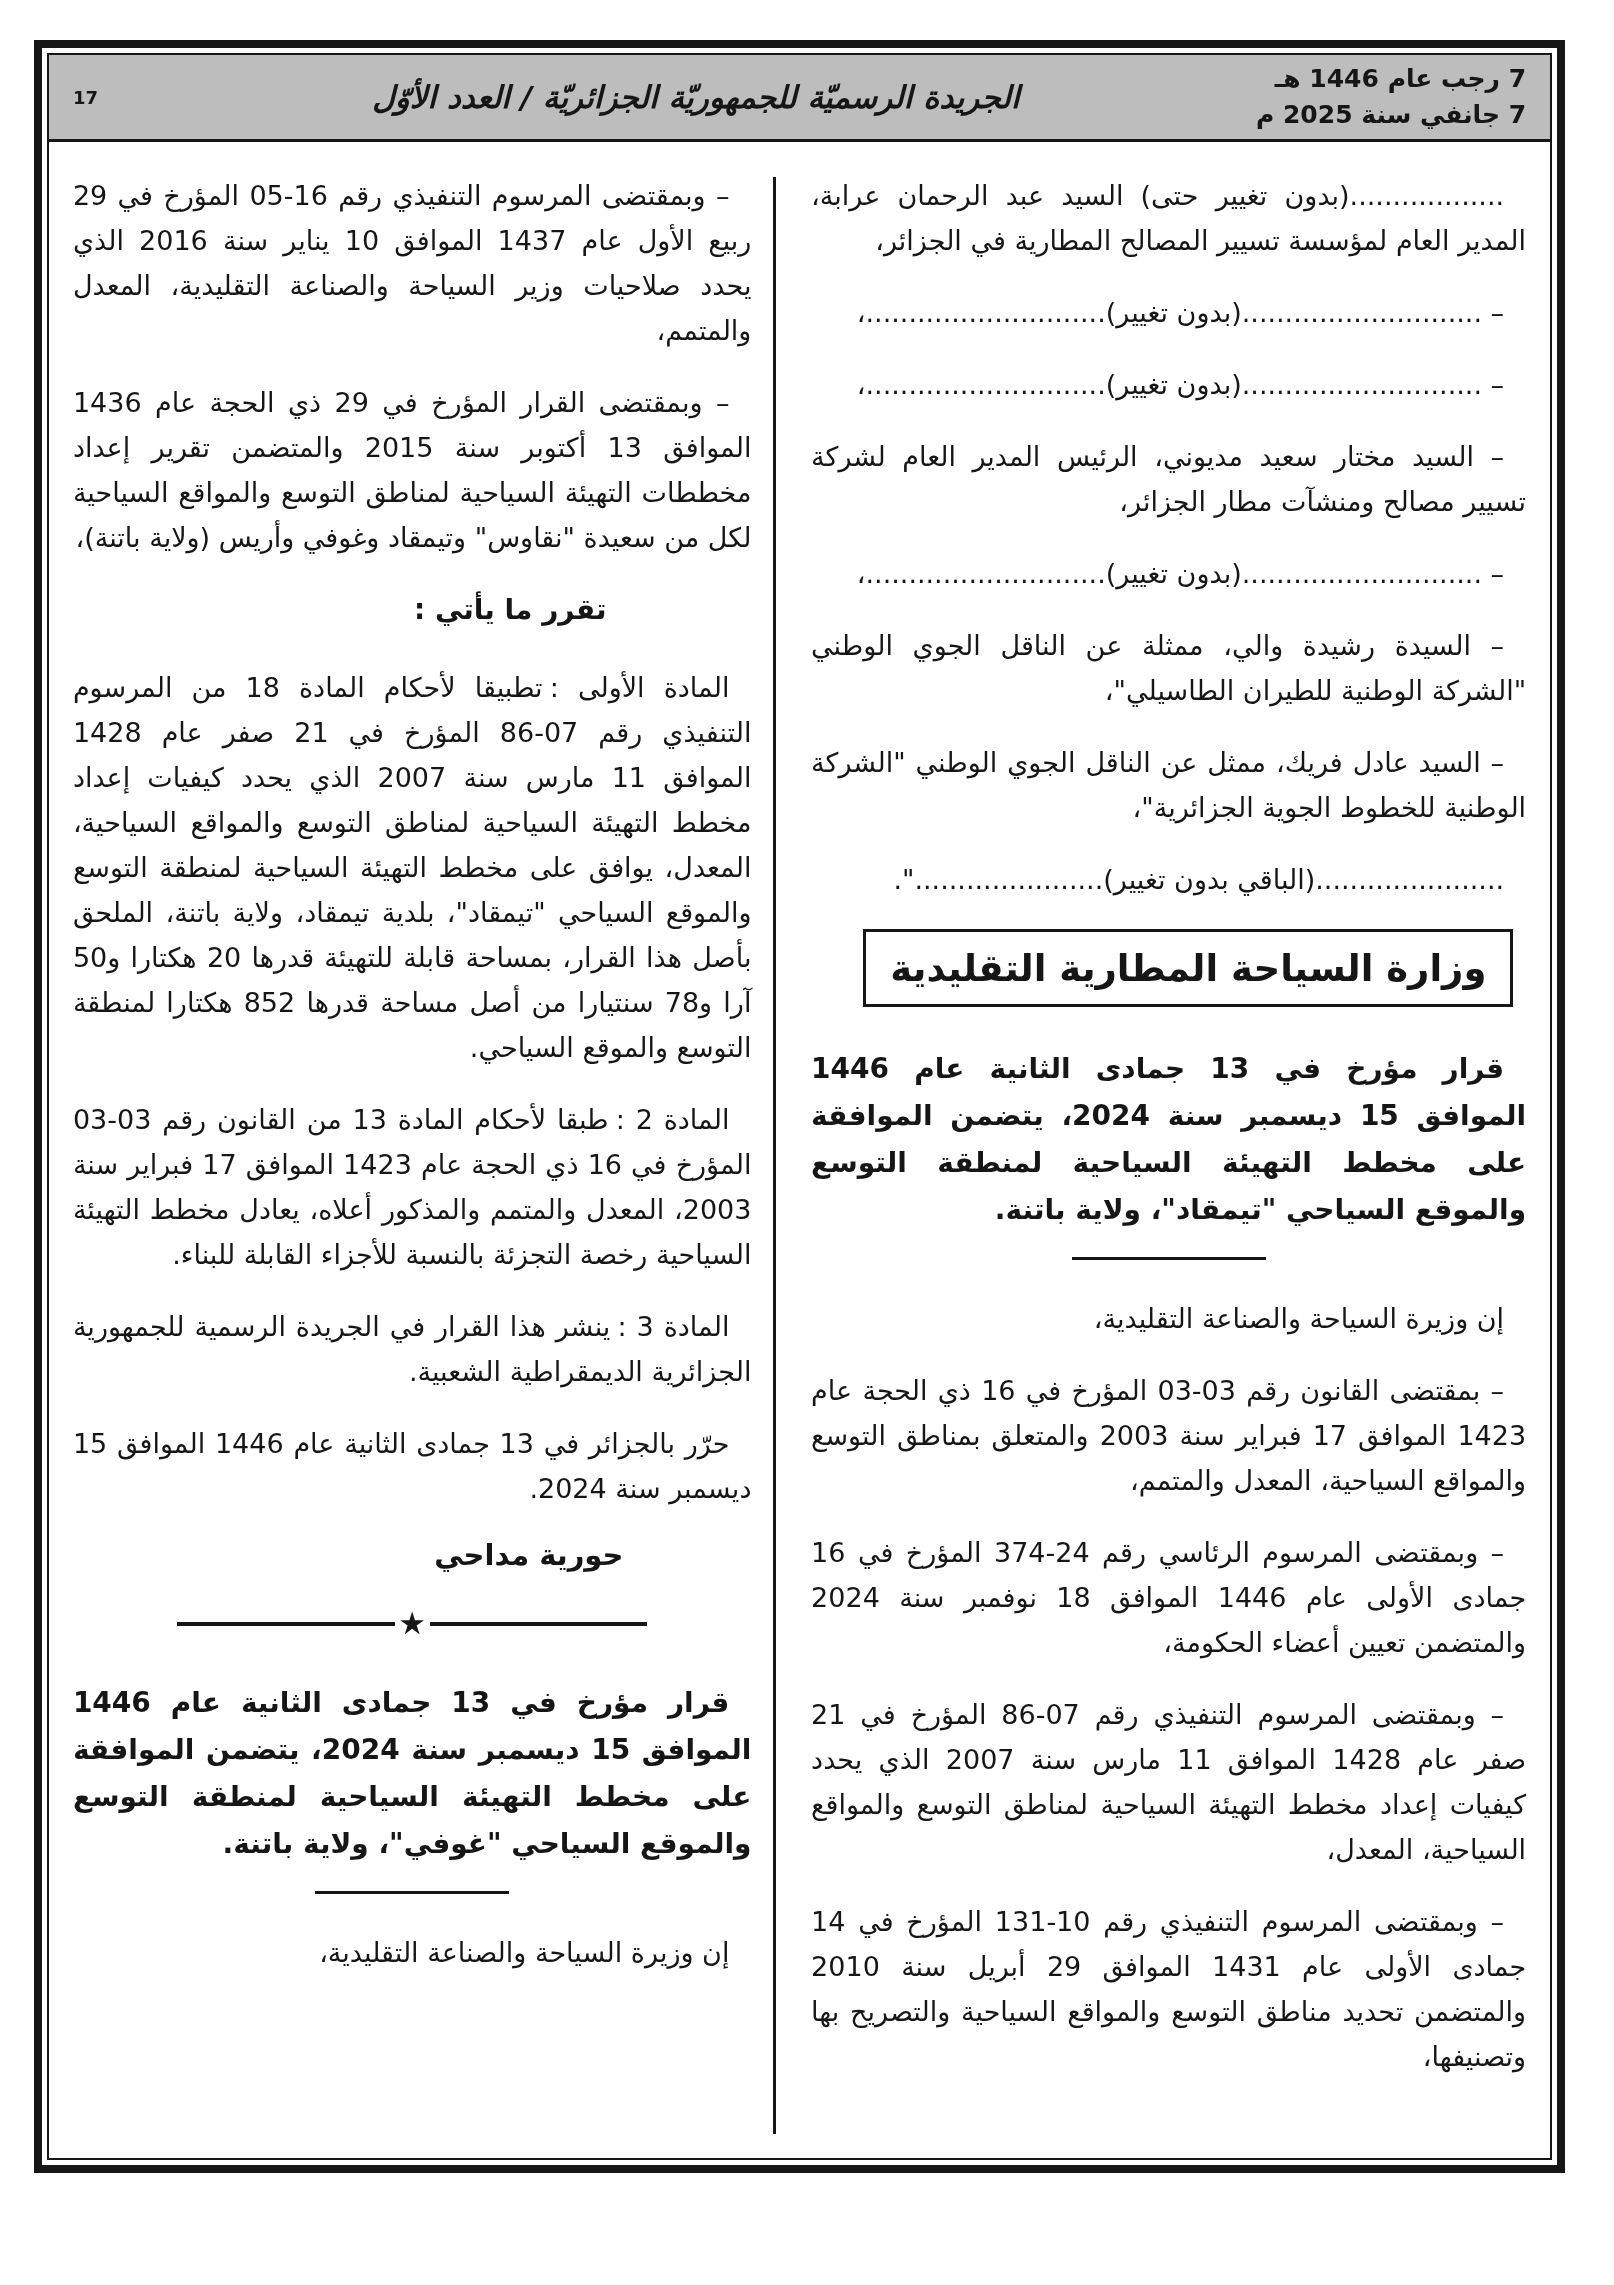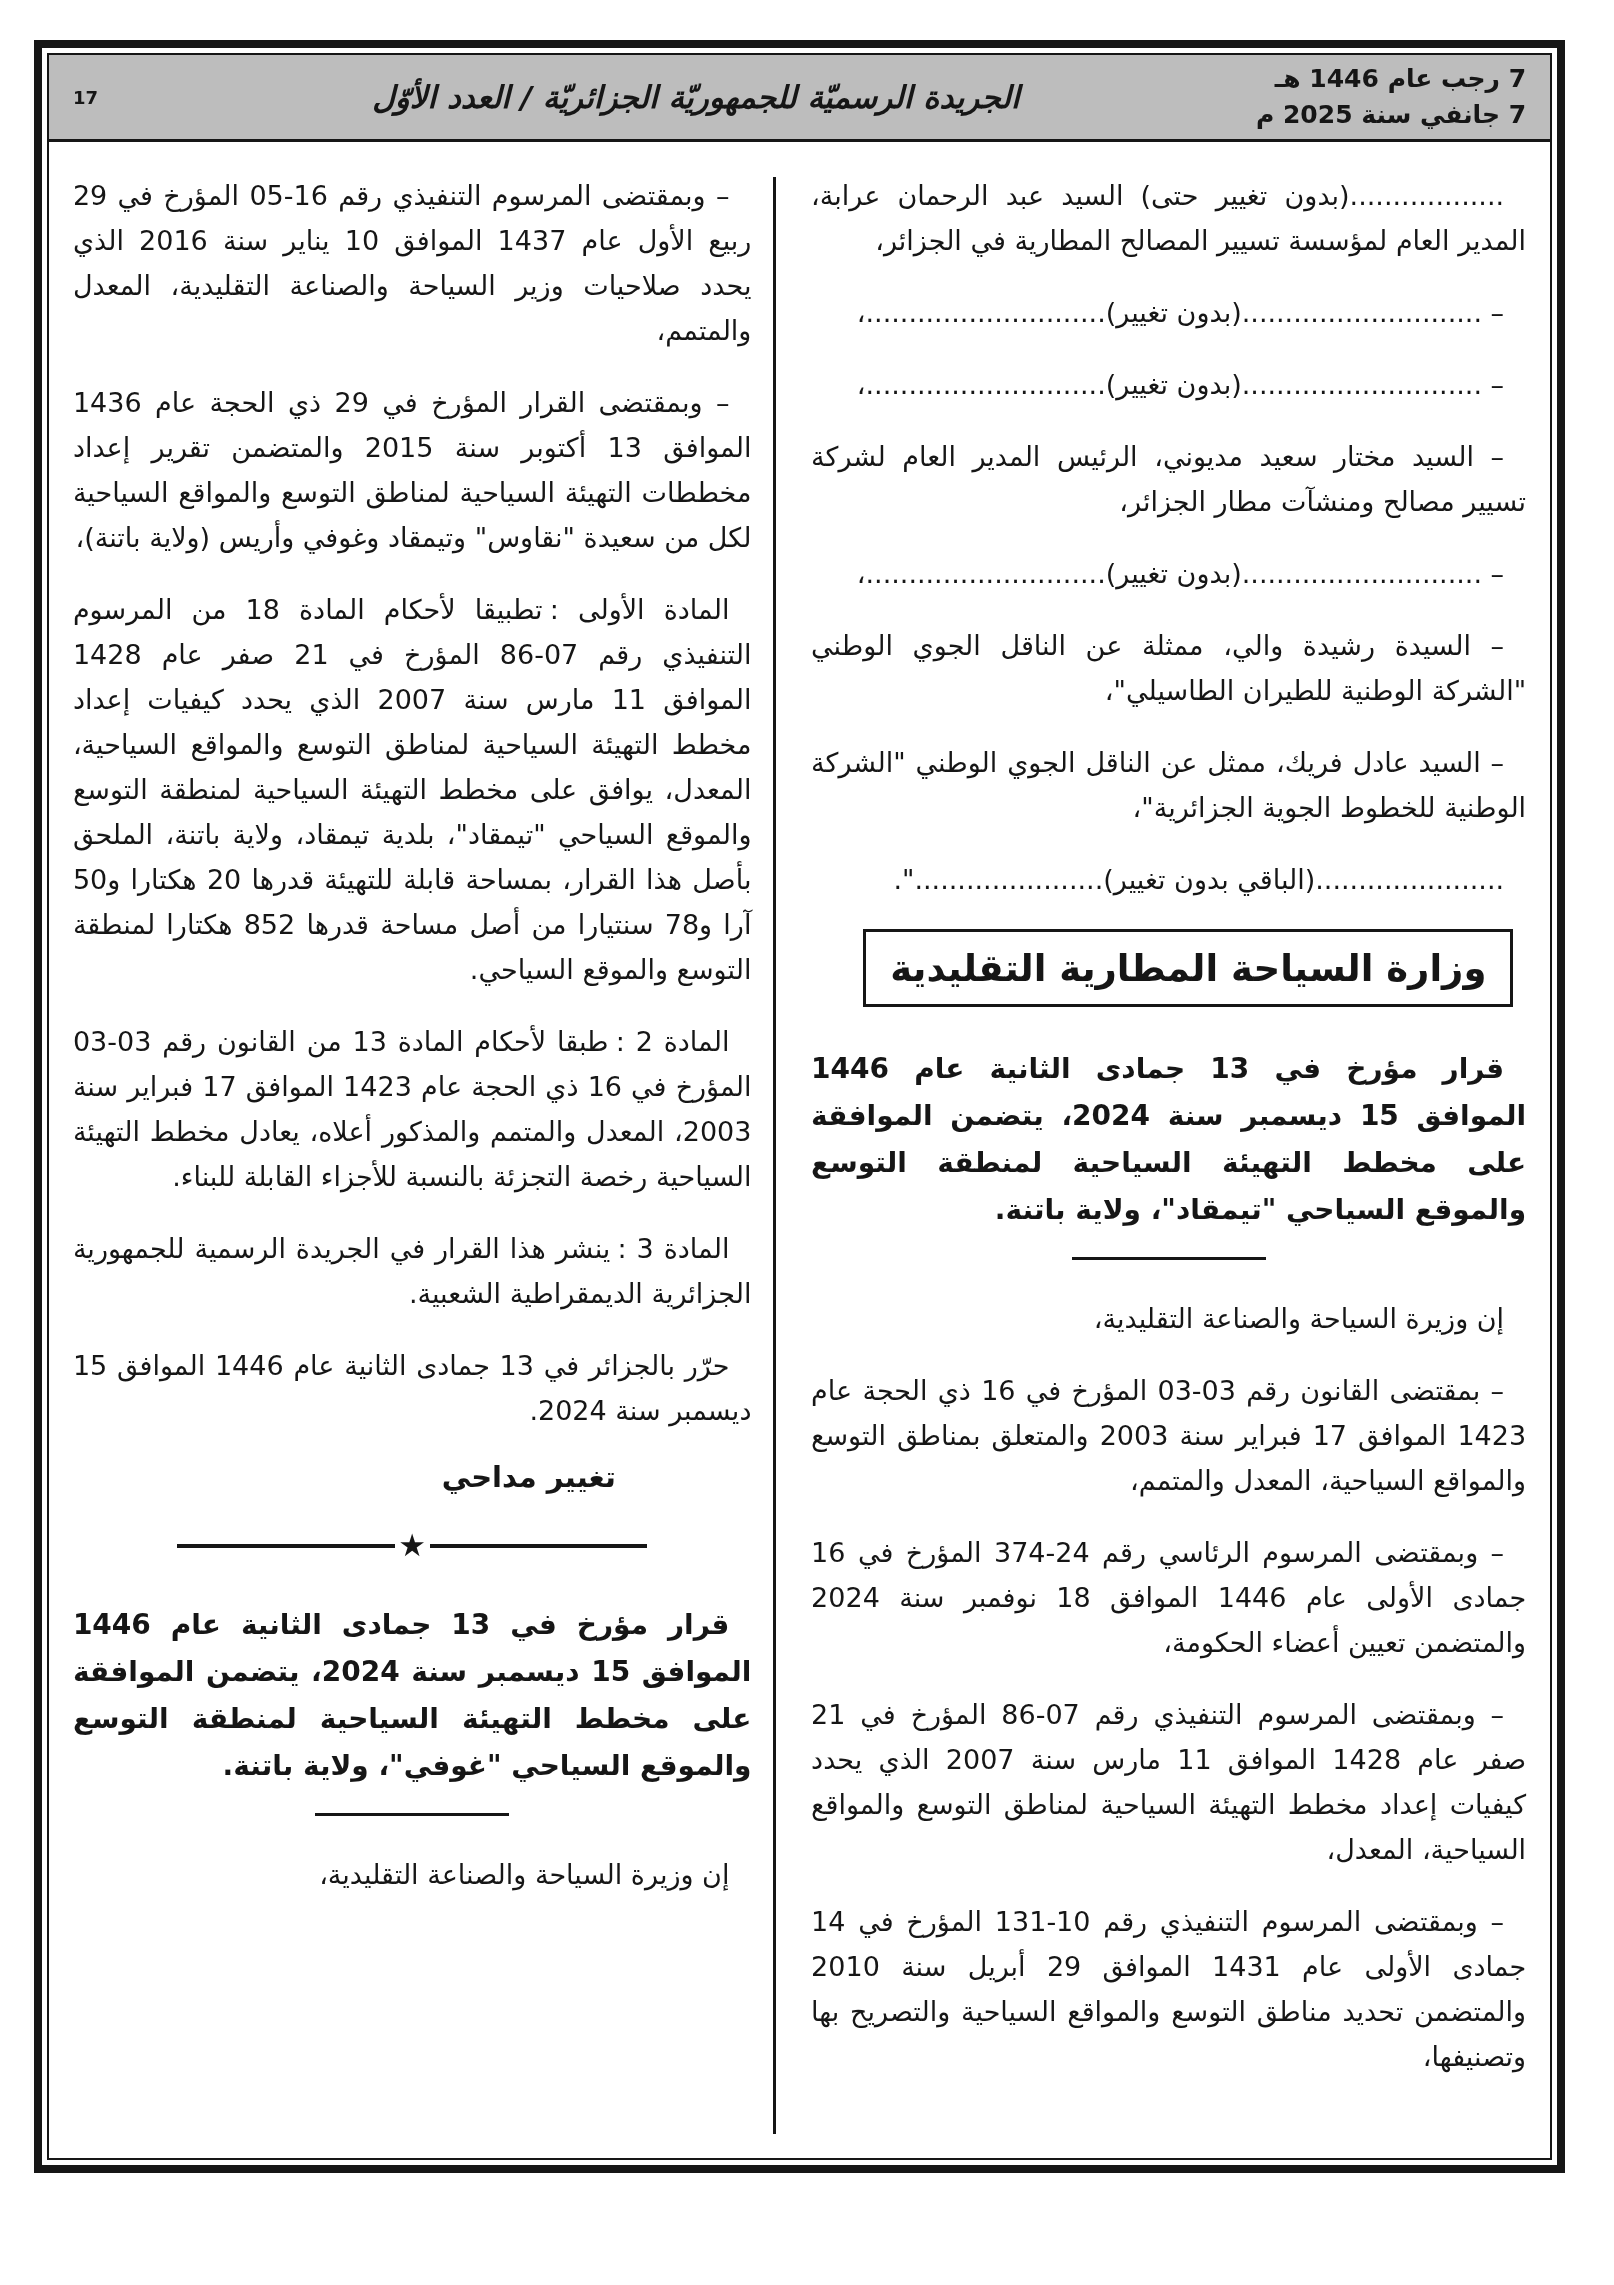--- a/index.html
+++ b/index.html
@@ -197,30 +197,31 @@
           <p class="para">– وبمقتضى المرسوم التنفيذي رقم ‭86-07‬ المؤرخ في 21 صفر عام 1428 الموافق 11 مارس سنة 2007 الذي يحدد كيفيات إعداد مخطط التهيئة السياحية لمناطق التوسع والمواقع السياحية، المعدل،</p>
           <p class="para">– وبمقتضى المرسوم التنفيذي رقم ‭131-10‬ المؤرخ في 14 جمادى الأولى عام 1431 الموافق 29 أبريل سنة 2010 والمتضمن تحديد مناطق التوسع والمواقع السياحية والتصريح بها وتصنيفها،</p>
         </section>
 
         <div class="col-divider"></div>
 
         <section class="col col-left">
           <p class="para">– وبمقتضى المرسوم التنفيذي رقم ‭05-16‬ المؤرخ في 29 ربيع الأول عام 1437 الموافق 10 يناير سنة 2016 الذي يحدد صلاحيات وزير السياحة والصناعة التقليدية، المعدل والمتمم،</p>
           <p class="para">– وبمقتضى القرار المؤرخ في 29 ذي الحجة عام 1436 الموافق 13 أكتوبر سنة 2015 والمتضمن تقرير إعداد مخططات التهيئة السياحية لمناطق التوسع والمواقع السياحية لكل من سعيدة "نقاوس" وتيمقاد وغوفي وأريس (ولاية باتنة)،</p>
 
+          <p class="para decides">تقرر ما يأتي :</p>
 
           <p class="para"><span class="article-label">المادة الأولى :</span><span>تطبيقا لأحكام المادة 18 من المرسوم التنفيذي رقم ‭86-07‬ المؤرخ في 21 صفر عام 1428 الموافق 11 مارس سنة 2007 الذي يحدد كيفيات إعداد مخطط التهيئة السياحية لمناطق التوسع والمواقع السياحية، المعدل، يوافق على مخطط التهيئة السياحية لمنطقة التوسع والموقع السياحي "تيمقاد"، بلدية تيمقاد، ولاية باتنة، الملحق بأصل هذا القرار، بمساحة قابلة للتهيئة قدرها 20 هكتارا و50 آرا و78 سنتيارا من أصل مساحة قدرها 852 هكتارا لمنطقة التوسع والموقع السياحي.</span></p>
 
           <p class="para"><span class="article-label">المادة 2 :</span><span>طبقا لأحكام المادة 13 من القانون رقم ‭03-03‬ المؤرخ في 16 ذي الحجة عام 1423 الموافق 17 فبراير سنة 2003، المعدل والمتمم والمذكور أعلاه، يعادل مخطط التهيئة السياحية رخصة التجزئة بالنسبة للأجزاء القابلة للبناء.</span></p>
 
           <p class="para"><span class="article-label">المادة 3 :</span><span>ينشر هذا القرار في الجريدة الرسمية للجمهورية الجزائرية الديمقراطية الشعبية.</span></p>
 
           <p class="para">حرّر بالجزائر في 13 جمادى الثانية عام 1446 الموافق 15 ديسمبر سنة 2024.</p>
 
-          <div class="signature">تغيير مداحي</div>
+          <div class="signature">حورية مداحي</div>
 
           <div class="star-divider">
             <div class="bar"></div>
             <div class="star">★</div>
             <div class="bar"></div>
           </div>
 
           <p class="para decree-title">قرار مؤرخ في 13 جمادى الثانية عام 1446 الموافق 15 ديسمبر سنة 2024، يتضمن الموافقة على مخطط التهيئة السياحية لمنطقة التوسع والموقع السياحي "غوفي"، ولاية باتنة.</p>
 
           <div class="small-rule"></div>

